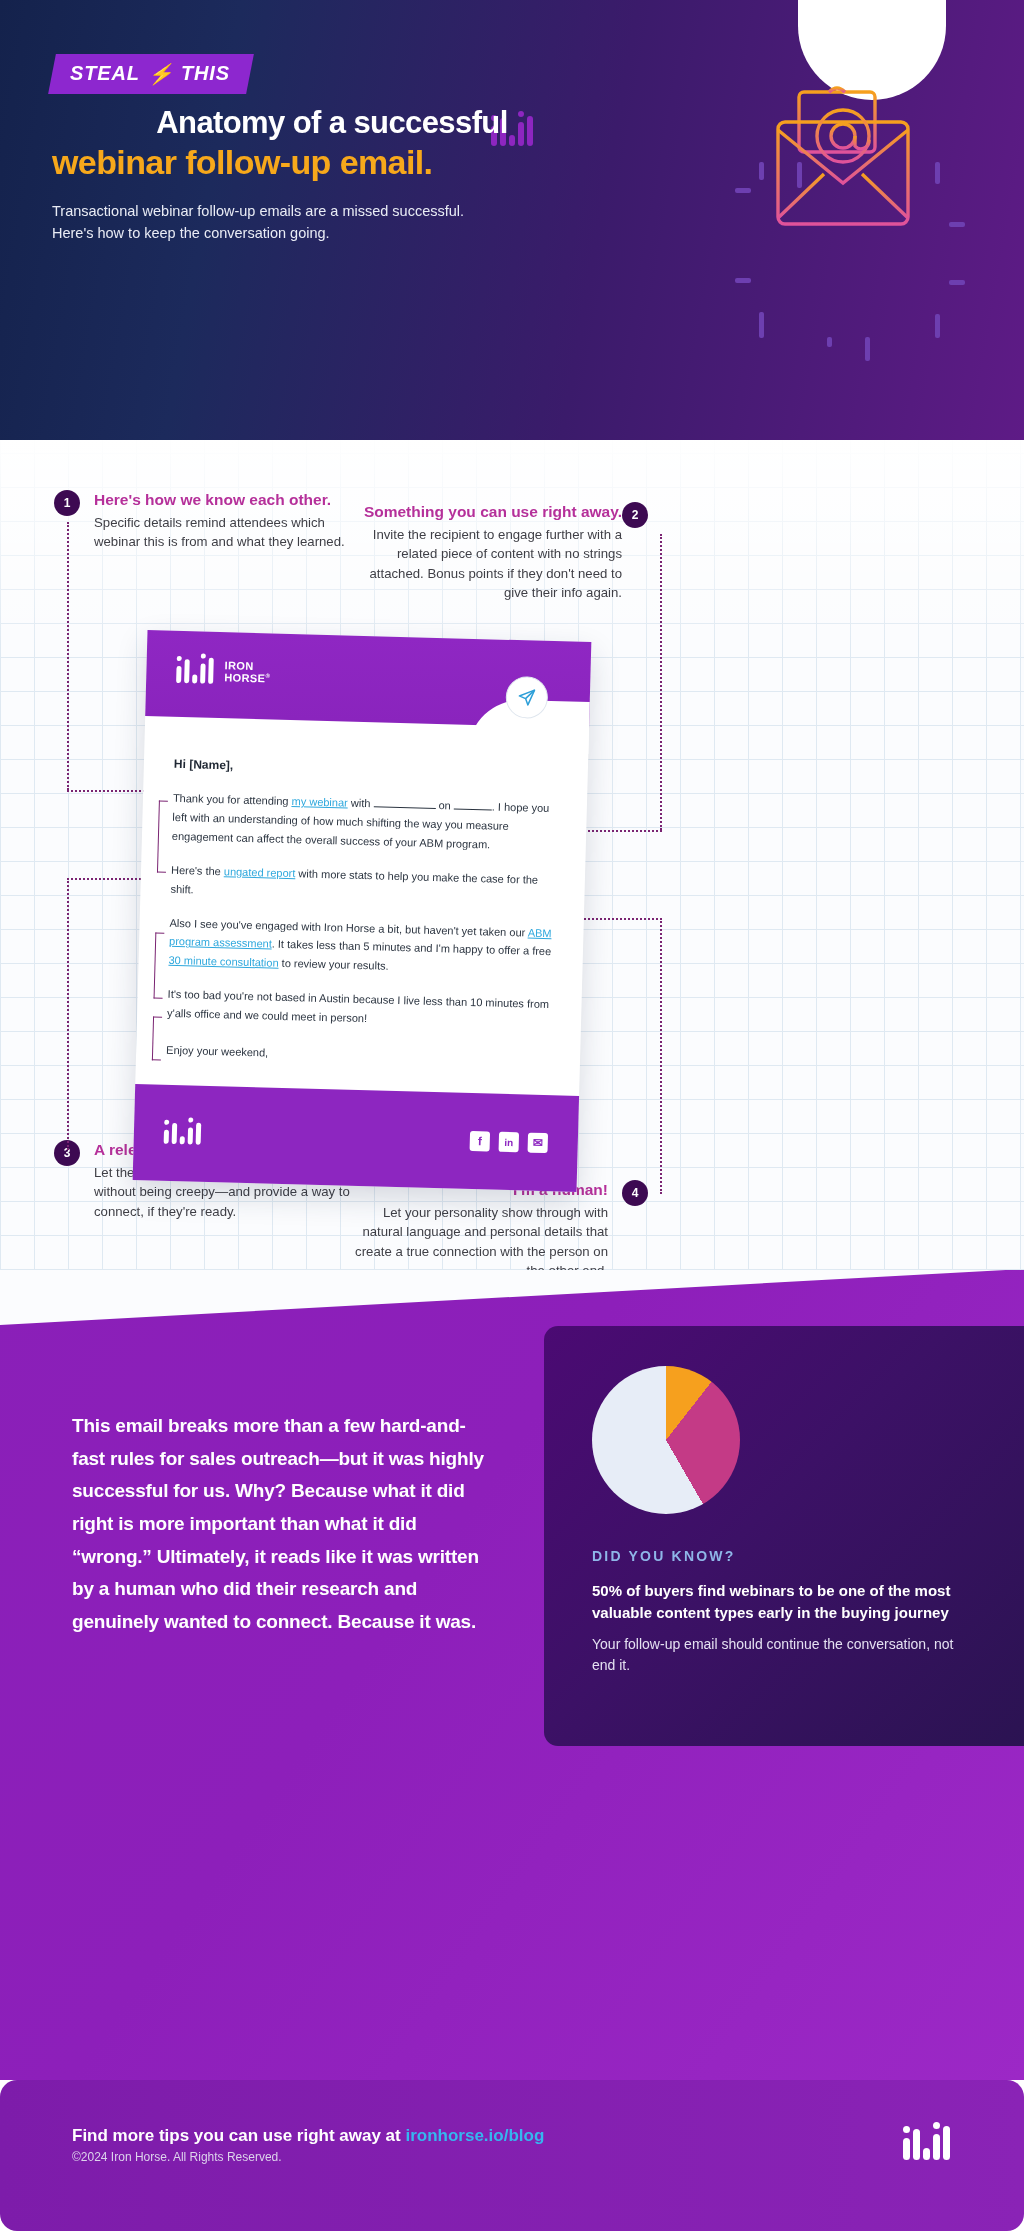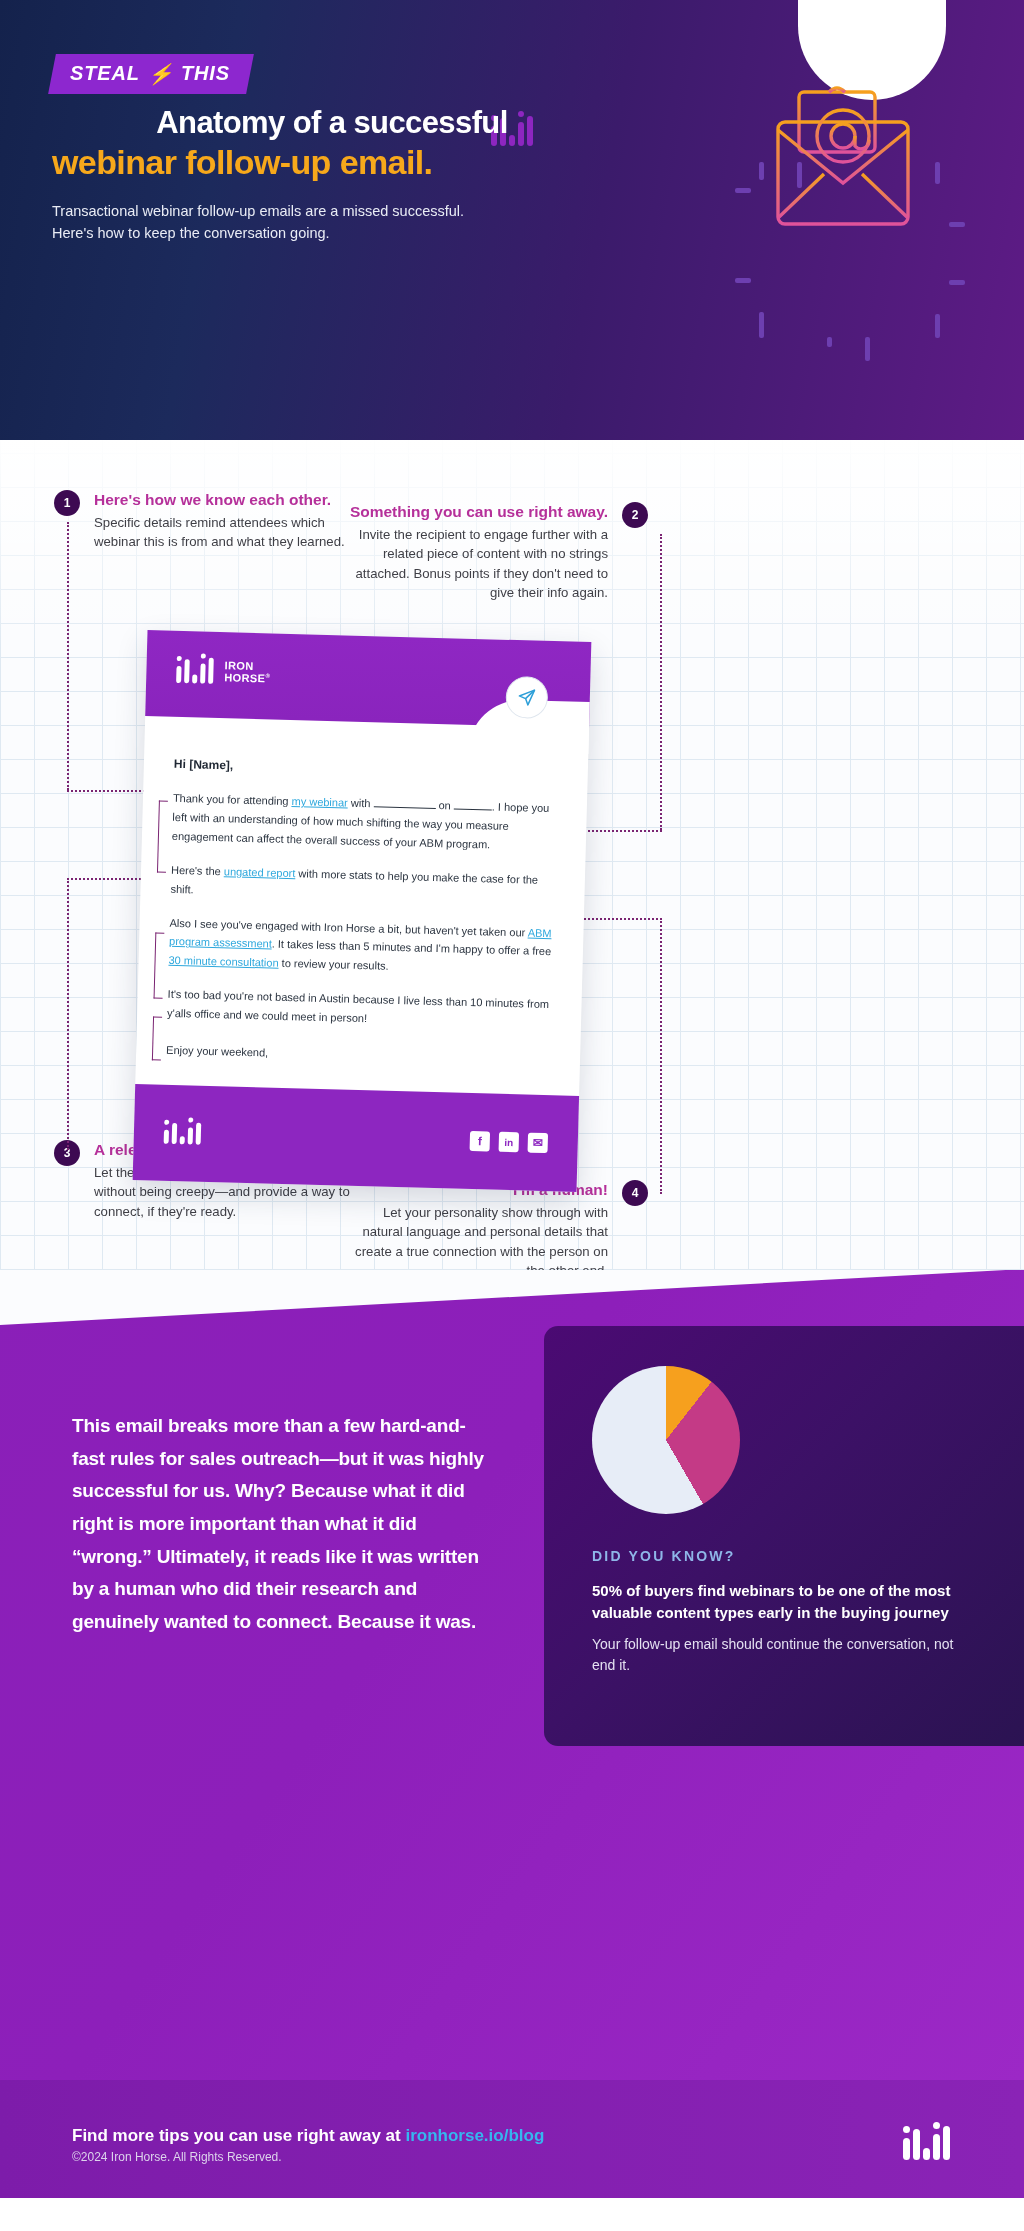--- a/index.html
+++ b/index.html
@@ -283,23 +283,24 @@
     color: #ffffff; font-size: 15px; font-weight: bold;
     line-height: 1.46; margin-top: 16px;
   }
   .dyk-sub {
     color: #e5e1f2; font-size: 14px; line-height: 1.48; margin-top: 10px;
   }
 
   
   .footer {
     position: relative;
-    width: 1024px; height: 118px;
+    width: 1024px; height: 151px;
     background: #7a1aa8;
     background: linear-gradient(90deg,#7d1caa,#8a23b6);
+    border-radius: 17px;
   }
   .footer-line {
     position: absolute; left: 72px; top: 46px;
     color: #ffffff; font-size: 17px; font-weight: bold;
   }
   .footer-line a { color: #36b6ef; text-decoration: none; }
   .footer-copy {
     position: absolute; left: 72px; top: 70px;
     color: #ddd3ec; font-size: 12px;
   }
@@ -382,21 +383,21 @@
       <div style="flex:1;">
         <div class="c-title">Here's how we know each other.</div>
         <div class="c-body">Specific details remind attendees which webinar this is from and what they learned.</div>
       </div>
     </div>
   </div>
   <div class="dot-v" style="left:67px; top:82px; height:268px;"></div>
   <div class="dot-h" style="left:67px; top:350px; width:130px;"></div>
 
   <div class="callout" style="left:348px; top:62px; width:300px; text-align:right;">
-    <div style="display:flex; gap:14px; justify-content:flex-end;">
+    <div style="display:flex; justify-content:flex-end;">
       <div style="flex:1;">
         <div class="c-title">Something you can use right away.</div>
         <div class="c-body">Invite the recipient to engage further with a related piece of content with no strings attached. Bonus points if they don't need to give their info again.</div>
       </div>
       <div class="num-badge">2</div>
     </div>
   </div>
   <div class="dot-v" style="left:660px; top:94px; height:296px;"></div>
   <div class="dot-h" style="left:545px; top:390px; width:117px;"></div>
 

